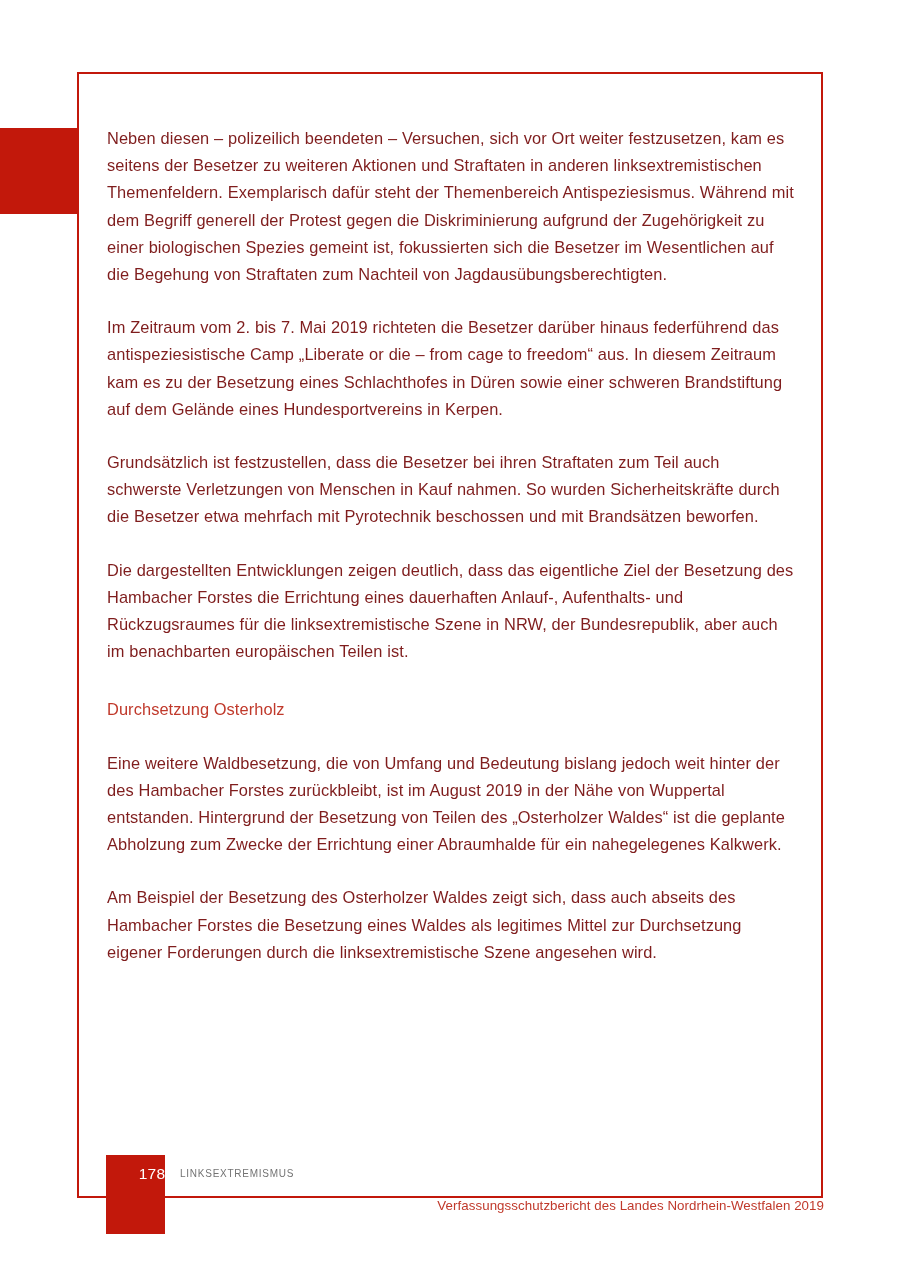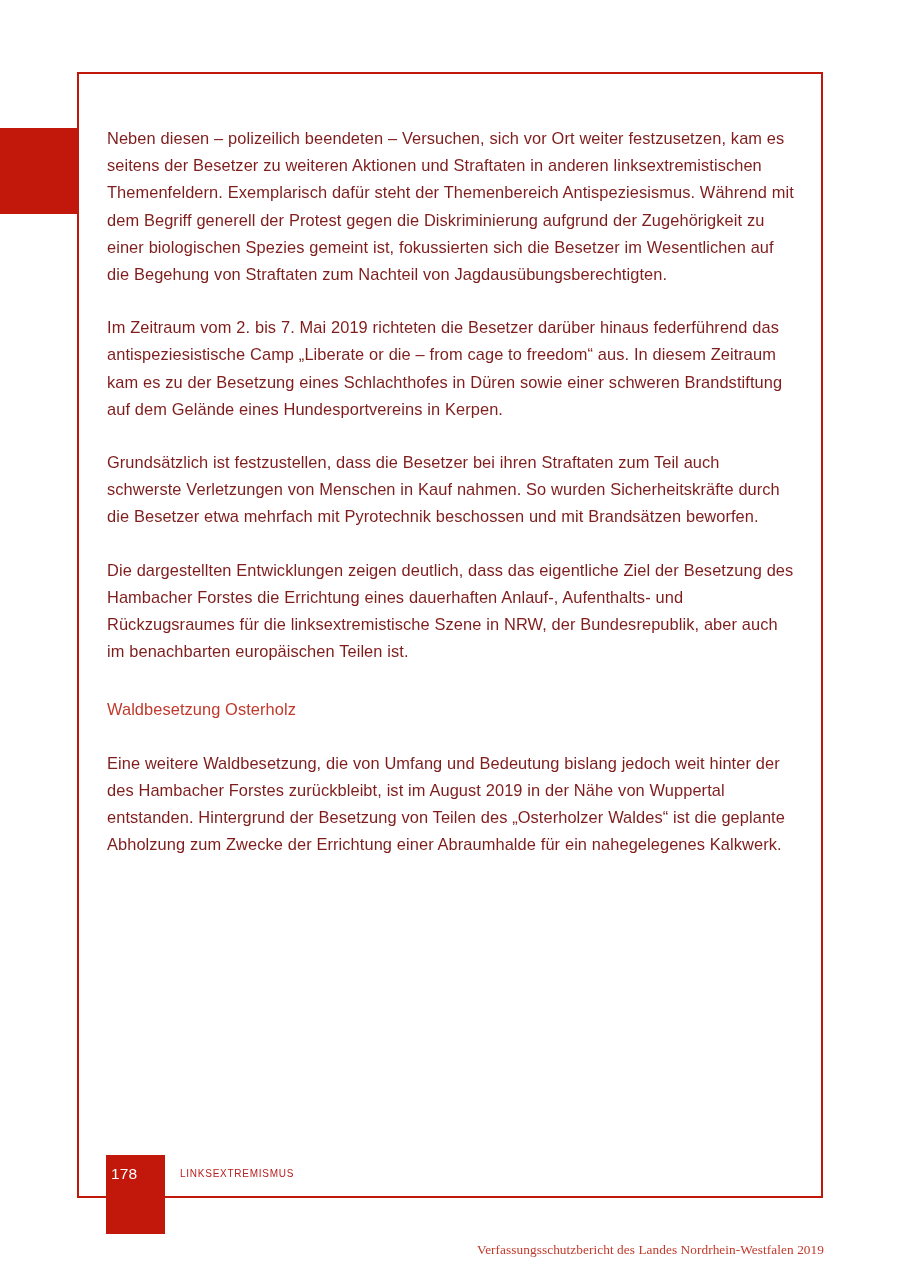--- a/index.html
+++ b/index.html
@@ -74,72 +74,72 @@
   #page-number-box {
     position: absolute;
     left: 106px;
     top: 1155px;
     width: 59px;
     height: 79px;
     background: #c2180b;
   }
   #page-number {
     position: absolute;
-    left: 111px;
+    left: 128px;
     top: 1164px;
     width: 48px;
     font-size: 15.5px;
     line-height: 20px;
     color: #ffffff;
-    text-align: left;
+    text-align: center;
     letter-spacing: 0.01em;
   }
   #running-head {
     position: absolute;
     left: 180px;
     top: 1163px;
     font-size: 13.6px;
     line-height: 20px;
-    color: #b91c1c;
+    color: #737373;
     letter-spacing: 0.055em;
     font-variant: small-caps;
     text-transform: lowercase;
     white-space: nowrap;
   }
   #running-head::first-letter { font-size: 1em; }
 
   
   #report-line {
     position: absolute;
     right: 76px;
-    top: 1240px;
+    top: 1196px;
     font-size: 13.3px;
     line-height: 20px;
     color: #c0392b;
     letter-spacing: 0.005em;
     white-space: nowrap;
     text-align: right;
-    font-family: Liberation Serif, serif;
   }
 </style>
 </head>
 <body>
 
 <div id="chapter-tab"></div>
 
 <div id="page-frame"></div>
 
 <div id="content">
   <p class="para">Neben diesen – polizeilich beendeten – Versuchen, sich vor Ort weiter festzusetzen, kam es seitens der Besetzer zu weiteren Aktionen und Straftaten in anderen linksextremistischen Themenfeldern. Exemplarisch dafür steht der Themenbereich Antispeziesismus. Während mit dem Begriff generell der Protest gegen die Diskriminierung aufgrund der Zugehörigkeit zu einer biologischen Spezies gemeint ist, fokussierten sich die Besetzer im Wesentlichen auf die Begehung von Straftaten zum Nachteil von Jagdausübungsberechtigten.</p>
   <p class="para">Im Zeitraum vom 2. bis 7. Mai 2019 richteten die Besetzer darüber hinaus federführend das antispeziesistische Camp „Liberate or die – from cage to freedom“ aus. In diesem Zeitraum kam es zu der Besetzung eines Schlachthofes in Düren sowie einer schweren Brandstiftung auf dem Gelände eines Hundesportvereins in Kerpen.</p>
   <p class="para">Grundsätzlich ist festzustellen, dass die Besetzer bei ihren Straftaten zum Teil auch schwerste Verletzungen von Menschen in Kauf nahmen. So wurden Sicherheitskräfte durch die Besetzer etwa mehrfach mit Pyrotechnik beschossen und mit Brandsätzen beworfen.</p>
   <p class="para pre-heading-gap">Die dargestellten Entwicklungen zeigen deutlich, dass das eigentliche Ziel der Besetzung des Hambacher Forstes die Errichtung eines dauerhaften Anlauf-, Aufenthalts- und Rückzugsraumes für die linksextremistische Szene in NRW, der Bundesrepublik, aber auch im benachbarten europäischen Teilen ist.</p>
 
-  <h2 class="section-heading">Waldbesetzung Osterholz</h2>
+  <h2 class="section-heading">Durchsetzung Osterholz</h2>
 
   <p class="para">Eine weitere Waldbesetzung, die von Umfang und Bedeutung bislang jedoch weit hinter der des Hambacher Forstes zurückbleibt, ist im August 2019 in der Nähe von Wuppertal entstanden. Hintergrund der Besetzung von Teilen des „Osterholzer Waldes“ ist die geplante Abholzung zum Zwecke der Errichtung einer Abraumhalde für ein nahegelegenes Kalkwerk.</p>
+  <p class="para">Am Beispiel der Besetzung des Osterholzer Waldes zeigt sich, dass auch abseits des Hambacher Forstes die Besetzung eines Waldes als legitimes Mittel zur Durchsetzung eigener Forderungen durch die linksextremistische Szene angesehen wird.</p>
 </div>
 
 <div id="page-number-box"></div>
 <div id="page-number">178</div>
 <div id="running-head">Linksextremismus</div>
 
 <div id="report-line">Verfassungsschutzbericht des Landes Nordrhein-Westfalen 2019</div>
 
 </body></html>

